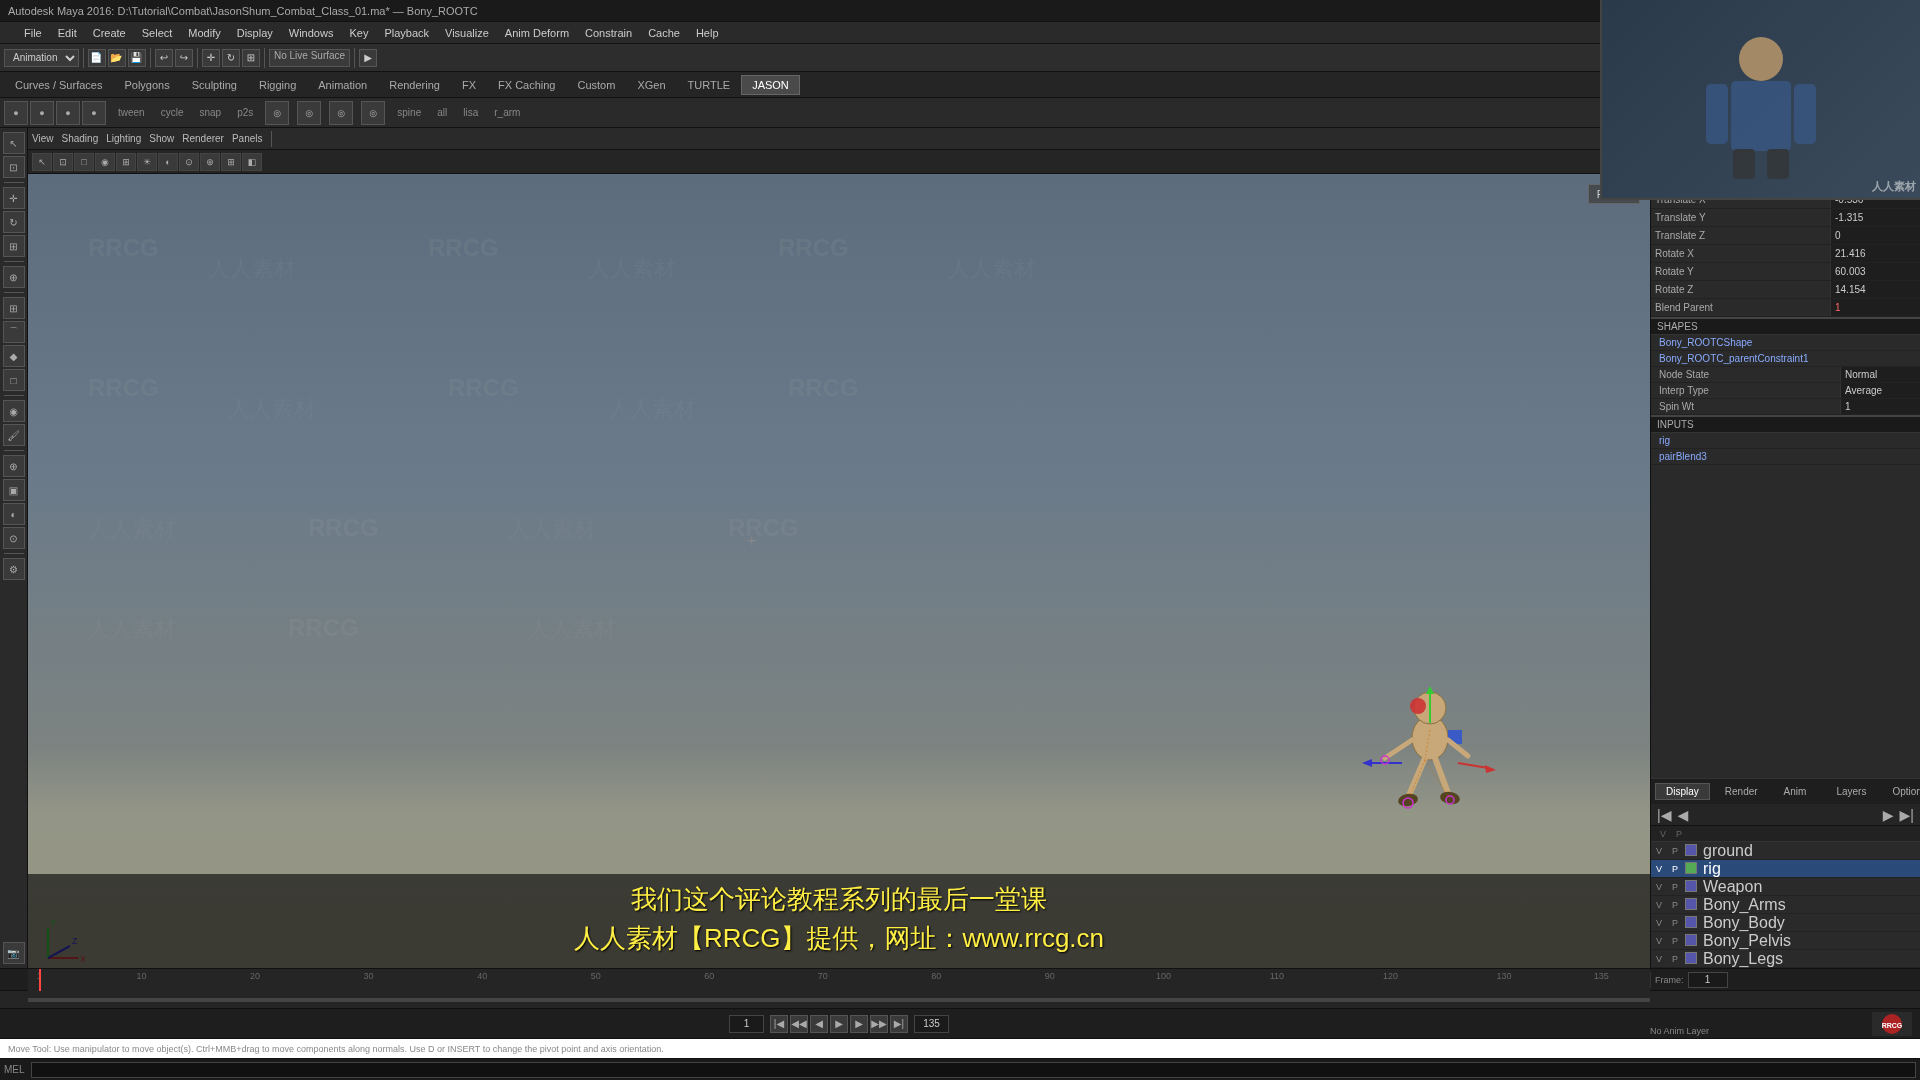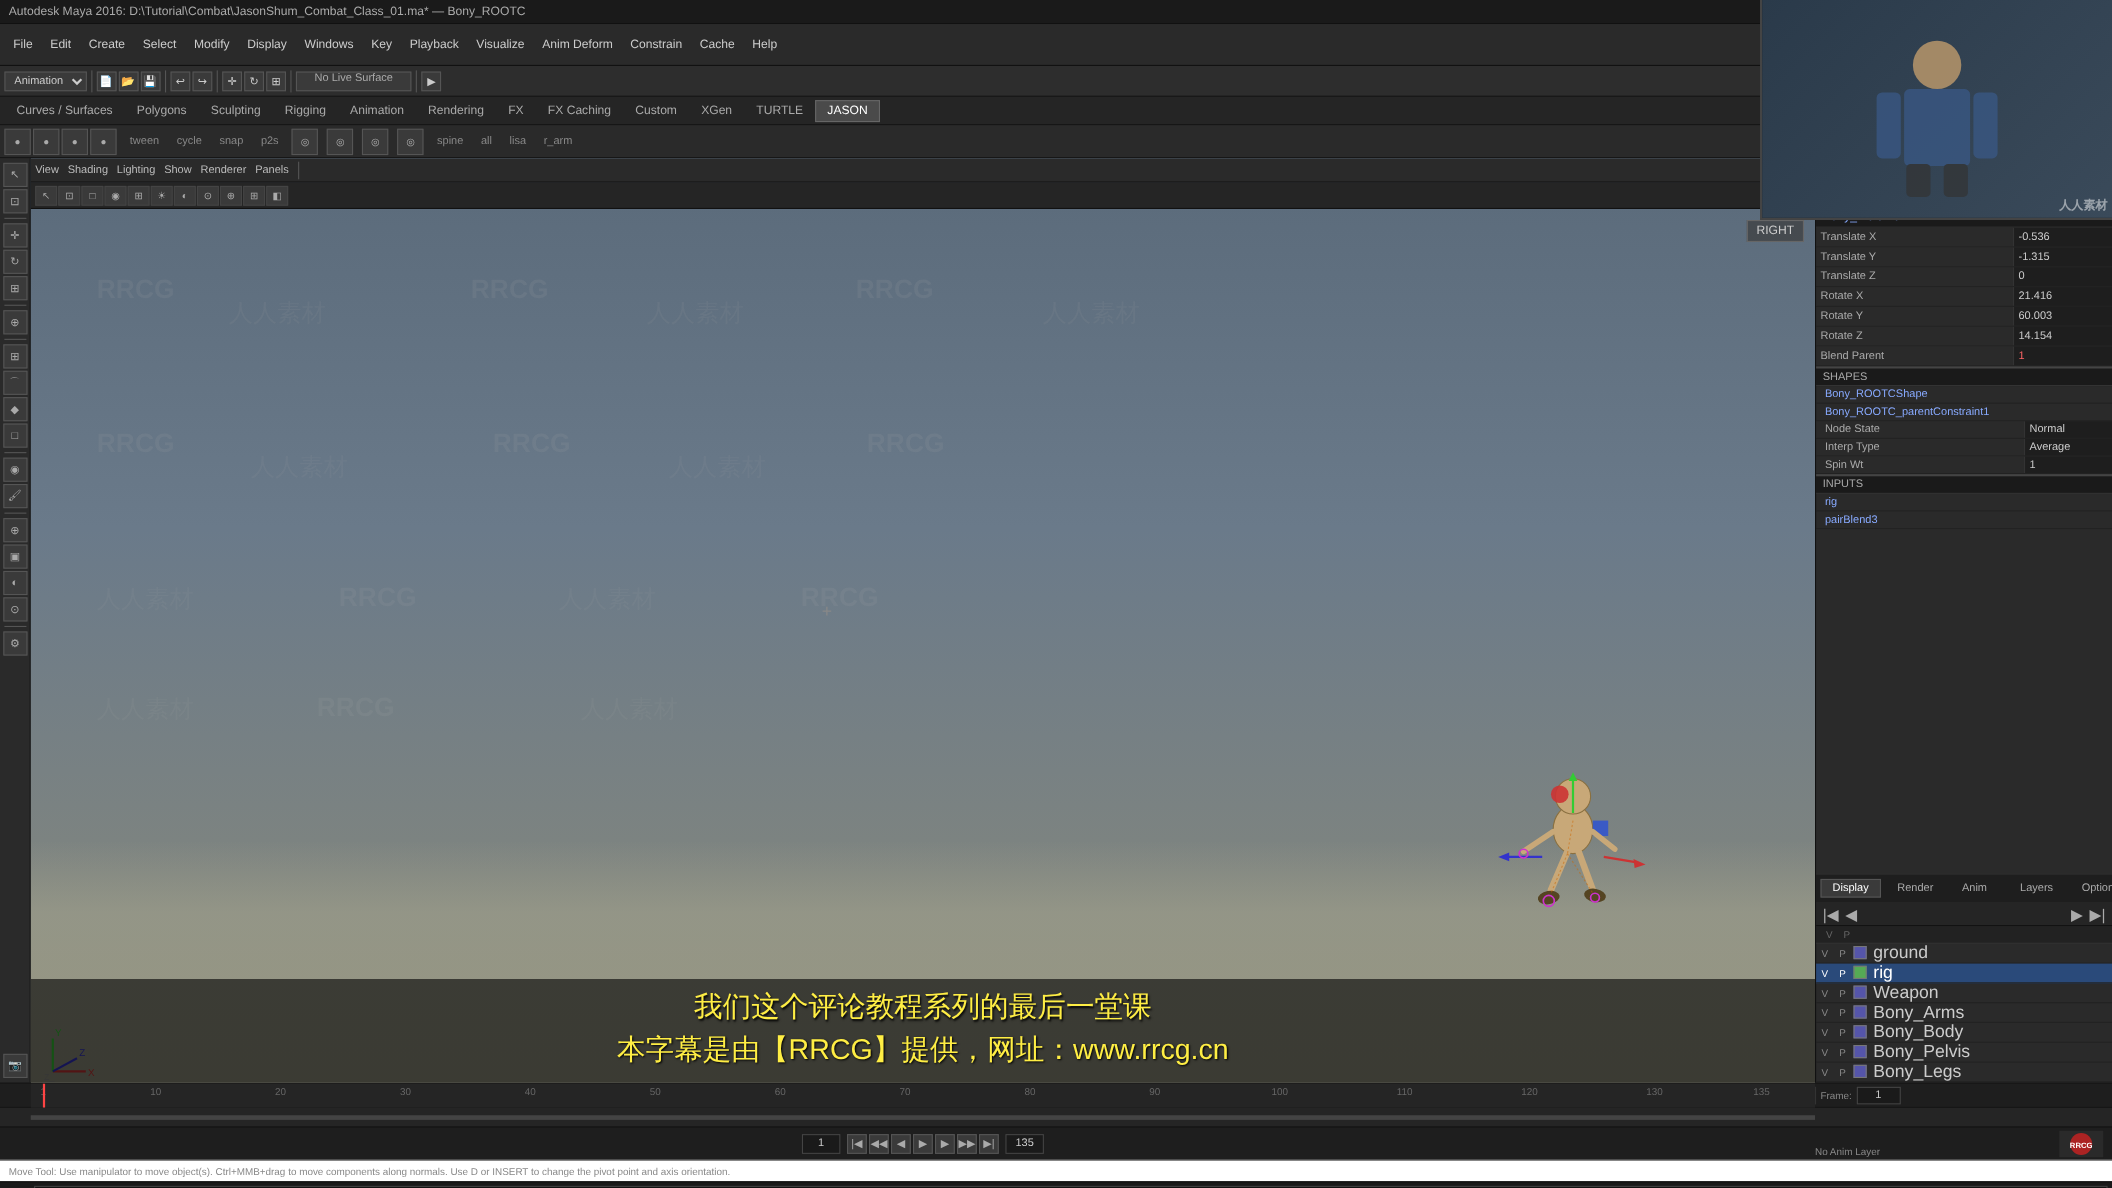--- a/index.html
+++ b/index.html
@@ -7,42 +7,42 @@
 
     
     #titlebar {
       height: 22px; background: #1a1a1a; display: flex; align-items: center; padding: 0 8px;
       font-size: 11px; color: #aaa; border-bottom: 1px solid #111;
     }
     #titlebar span { margin-right: 8px; }
 
     
     #menubar {
-      height: 38px; background: #2a2a2a; display: flex; align-items: center; padding: 0 4px;
+      height: 22px; background: #2a2a2a; display: flex; align-items: center; padding: 0 16px;
       font-size: 11px; color: #ccc; border-bottom: 1px solid #111;
     }
     .menu-item { padding: 2px 8px; cursor: pointer; }
 
     
     #toolbar1 {
       height: 28px; background: #2d2d2d; display: flex; align-items: center; padding: 0 4px;
       border-bottom: 1px solid #111; gap: 2px;
     }
     .toolbar-dropdown {
       background: #3a3a3a; border: 1px solid #555; color: #ccc; font-size: 10px;
       height: 18px; padding: 0 4px; cursor: pointer;
     }
     .toolbar-btn {
       background: #3a3a3a; border: 1px solid #555; color: #ccc; font-size: 10px;
       height: 18px; width: 18px; display: flex; align-items: center; justify-content: center; cursor: pointer;
     }
     .toolbar-sep { width: 1px; height: 20px; background: #555; margin: 0 2px; }
     .live-surface-btn {
       background: #3a3a3a; border: 1px solid #555; color: #aaa; font-size: 10px;
-      height: 18px; padding: 0 16px; cursor: pointer;
+      height: 18px; padding: 0 4px; cursor: pointer;
     }
 
     
     #modtabs {
       height: 26px; background: #252525; display: flex; align-items: center;
       border-bottom: 1px solid #111; padding: 0 4px;
     }
     .modtab { padding: 3px 10px; font-size: 11px; color: #aaa; cursor: pointer; border: 1px solid transparent; }
     .modtab.active { background: #4a4a4a; color: #fff; border-color: #666; }
 
@@ -504,21 +504,21 @@
           <line x1="10" y1="40" x2="10" y2="10" stroke="#33cc33" stroke-width="2"></line>
           <text x="12" y="8" fill="#33cc33" font-size="9">Y</text>
           <line x1="10" y1="40" x2="32" y2="28" stroke="#3333cc" stroke-width="2"></line>
           <text x="34" y="26" fill="#3333cc" font-size="9">Z</text>
           <text x="2" y="48" fill="#888" font-size="8">Z_</text>
         </svg>
       </div>
 
       <div id="subtitle-overlay">
         <div class="subtitle-cn">我们这个评论教程系列的最后一堂课</div>
-        <div class="subtitle-cn">本字幕是由【RRCG】提供，网址：www.rrcg.cn</div>
+        <div class="subtitle-cn">人人素材【RRCG】提供，网址：www.rrcg.cn</div>
       </div>
 
     </div>
   </div>
 
   <div id="right-panel">
 
     <div id="cb-header">
       <span class="cb-title">Channel Box / Layer Editor</span>
       <div class="cb-btns">

